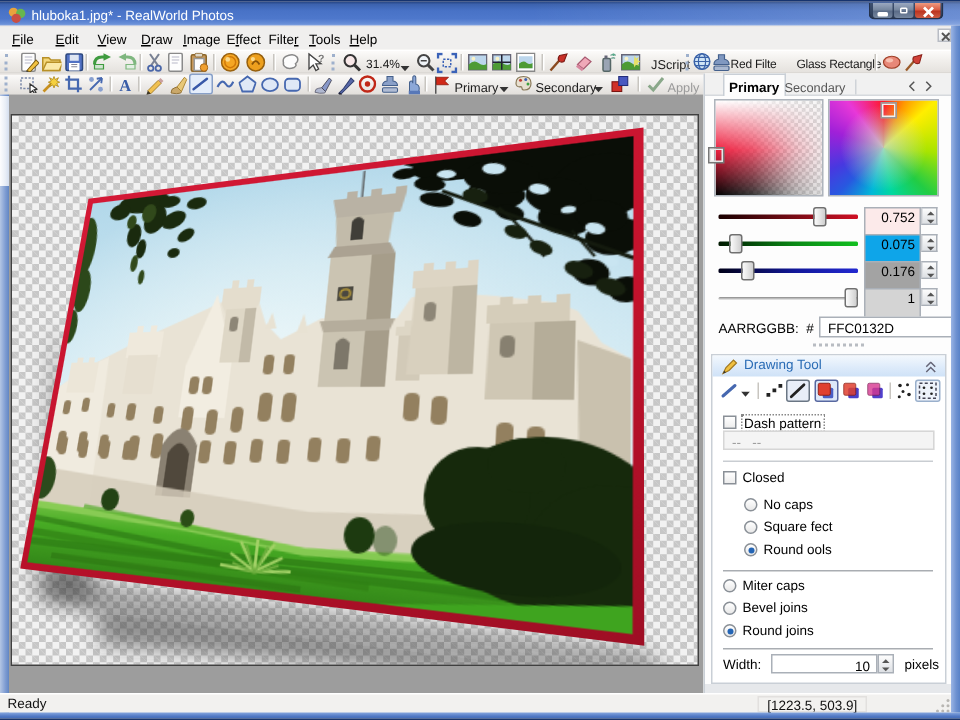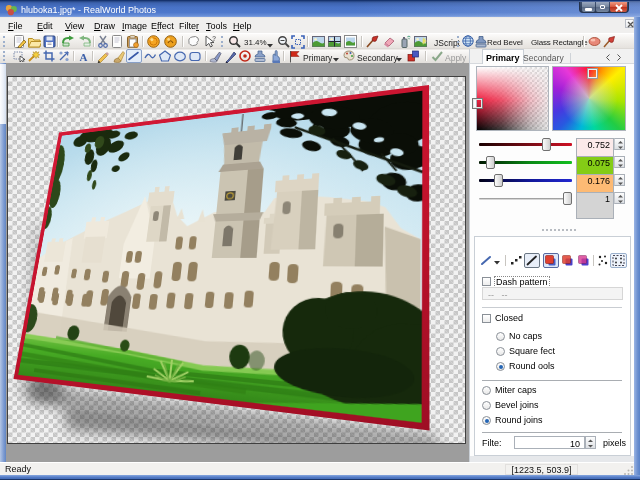--- a/index.html
+++ b/index.html
@@ -241,21 +241,21 @@
       <span class="tlabel" style="left:434px;top:4px;font-size:8.5px">JScript</span>
       <span class="ticon" style="left:462px;top:1px"><svg width="13" height="13" viewBox="0 0 13 13">
           <circle cx="6" cy="6" r="5.2" fill="#cfe4f6" stroke="#3a62a8" stroke-width="1"></circle>
           <ellipse cx="6" cy="6" rx="2.4" ry="5.2" fill="none" stroke="#3a62a8" stroke-width="0.8"></ellipse>
           <path d="M0.8,6 h10.4 M1.6,3.2 h8.8 M1.6,8.8 h8.8" stroke="#3a62a8" stroke-width="0.8"></path>
         </svg></span>
       <span class="ticon" style="left:475px;top:1px"><svg width="13" height="13" viewBox="0 0 13 13">
           <path d="M4,1.5 h4 v3 q3,0.5 3,3.5 h-10 q0,-3 3,-3.5 z" fill="#8098c0" stroke="#44608c" stroke-width="0.8"></path>
           <rect x="1" y="9" width="10" height="3" rx="0.8" fill="#aab8d0" stroke="#44608c" stroke-width="0.8"></rect>
         </svg></span>
-      <span class="tlabel" style="left:487px;top:4px;font-size:8px;letter-spacing:-0.15px">Red Bevel</span>
+      <span class="tlabel" style="left:487px;top:4px;font-size:8px;letter-spacing:-0.15px">Red Filte</span>
       <span class="tlabel" style="left:531px;top:4px;font-size:8px;letter-spacing:-0.15px">Glass Rectangle</span>
       <span class="ticon" style="left:588px;top:1px"><svg width="14" height="13" viewBox="0 0 14 13">
           <ellipse cx="6.5" cy="6.5" rx="5.5" ry="4" fill="#e88878" stroke="#a04028" stroke-width="0.8"></ellipse>
           <ellipse cx="5" cy="5.2" rx="2.4" ry="1.4" fill="#f8c0b0"></ellipse>
         </svg></span>
       <span class="ticon" style="left:603px;top:1px"><svg width="13" height="13" viewBox="0 0 13 13">
           <path d="M1,12 L7,5" stroke="#9a5a28" stroke-width="1.5"></path>
           <path d="M6,3 L11.5,1.5 L10,7 Q8,8 6.5,6.5 Q5,5 6,3 Z" fill="#d04038" stroke="#8a2018" stroke-width="0.7"></path>
         </svg></span>
       <span class="tsep" style="left:57px;top:2px;height:11px"></span>
@@ -635,51 +635,62 @@
       <div class="spin" style="top:89px">
         <svg width="9" height="12">
           <path d="M4.5,2 L7,4.5 L2,4.5 Z" fill="#555"></path>
           <path d="M4.5,10 L7,7.5 L2,7.5 Z" fill="#555"></path>
         </svg>
       </div>
     <div class="slider" style="top:107px">
         <div class="track" style="background:linear-gradient(90deg,#001800,#0a8a16 55%,#12c020)"></div>
         <div class="thumbv" style="left:7px"></div>
       </div>
-    <div class="valbox" style="top:107px;background:#84cc16">0.075</div>
+    <div class="valbox" style="top:107px;background:#0ea5e9">0.075</div>
       <div class="spin" style="top:107px">
         <svg width="9" height="12">
           <path d="M4.5,2 L7,4.5 L2,4.5 Z" fill="#555"></path>
           <path d="M4.5,10 L7,7.5 L2,7.5 Z" fill="#555"></path>
         </svg>
       </div>
     <div class="slider" style="top:125px">
         <div class="track" style="background:linear-gradient(90deg,#000018,#12189a 55%,#2228d0)"></div>
         <div class="thumbv" style="left:15px"></div>
       </div>
-    <div class="valbox" style="top:125px;background:#fdba74">0.176</div>
+    <div class="valbox" style="top:125px;background:#a3a3a3">0.176</div>
       <div class="spin" style="top:125px">
         <svg width="9" height="12">
           <path d="M4.5,2 L7,4.5 L2,4.5 Z" fill="#555"></path>
           <path d="M4.5,10 L7,7.5 L2,7.5 Z" fill="#555"></path>
         </svg>
       </div>
     <div class="slider" style="top:143px">
         <div class="track" style="background:linear-gradient(180deg,#888,#eee);height:2px;top:6px"></div>
         <div class="thumbv" style="left:84px"></div>
       </div>
     <div class="valbox" style="top:143px;background:#d4d4d4">1</div>
       <div class="spin" style="top:143px">
         <svg width="9" height="12">
           <path d="M4.5,2 L7,4.5 L2,4.5 Z" fill="#555"></path>
           <path d="M4.5,10 L7,7.5 L2,7.5 Z" fill="#555"></path>
         </svg>
       </div>
+    <div id="hexrow">AARRGGBB:&nbsp; #<span id="hexinput">FFC0132D</span></div>
     <div id="splitdots"></div>
     <div id="dtool">
+      <div id="dthead">
+          <svg style="position:absolute;left:6px;top:2px" width="11" height="11">
+            <path d="M1,10 L3,6 L8,1 L10,3 L5,8 Z" fill="#f0c040" stroke="#a07820" stroke-width="0.8"></path>
+            <path d="M1,10 L3,9.3 L1.8,8.2 Z" fill="#333"></path>
+          </svg>
+          <span style="position:absolute;left:21px;top:1px">Drawing Tool</span>
+          <svg style="position:absolute;right:6px;top:4px" width="7" height="8">
+            <path d="M0.5,3.5 L3.5,0.5 L6.5,3.5 M0.5,7 L3.5,4 L6.5,7" fill="none" stroke="#667" stroke-width="1"></path>
+          </svg>
+        </div>
       <div id="dticons">
           <span class="ticon" style="left:5px;top:2px"><svg width="13" height="13" viewBox="0 0 13 13">
               <path d="M2,10 L10,3" stroke="#4668b0" stroke-width="2" stroke-linecap="round"></path>
             </svg></span>
           <span class="ticon" style="left:19px;top:6px"><svg width="7" height="5" viewBox="0 0 7 5">
               <path d="M0,0 h6 L3,3.5 Z" fill="#333"></path>
             </svg></span>
           <span class="tsep" style="left:30px;top:3px;height:11px"></span>
           <span class="ticon" style="left:35px;top:2px"><svg width="13" height="13" viewBox="0 0 13 13">
               <rect x="1" y="8" width="2.5" height="2.5" fill="#222"></rect>
@@ -733,21 +744,21 @@
       <div class="radio sel" style="left:21px;top:125px"></div>
       <div class="lab" style="left:34px;top:124px">Round ools</div>
       <div class="hr" style="top:143px"></div>
       <div class="radio" style="left:7px;top:149px"></div>
       <div class="lab" style="left:20px;top:148px">Miter caps</div>
       <div class="radio" style="left:7px;top:164px"></div>
       <div class="lab" style="left:20px;top:163px">Bevel joins</div>
       <div class="radio sel" style="left:7px;top:179px"></div>
       <div class="lab" style="left:20px;top:178px">Round joins</div>
       <div class="hr" style="top:195px"></div>
-      <div class="lab" style="left:7px;top:201px">Filte:</div>
+      <div class="lab" style="left:7px;top:201px">Width:</div>
       <div id="widthbox">10</div>
       <div id="wspin"><svg width="9" height="13">
             <path d="M4.5,2.5 L7,5 L2,5 Z" fill="#555"></path>
             <path d="M4.5,10.5 L7,8 L2,8 Z" fill="#555"></path>
           </svg></div>
       <div class="lab" style="left:128px;top:201px">pixels</div>
     </div>
   <div style="position:absolute;left:0;top:407px;width:164px;height:6px;background:#e6e8eb"></div>
     </div>
   <div id="statusbar">

